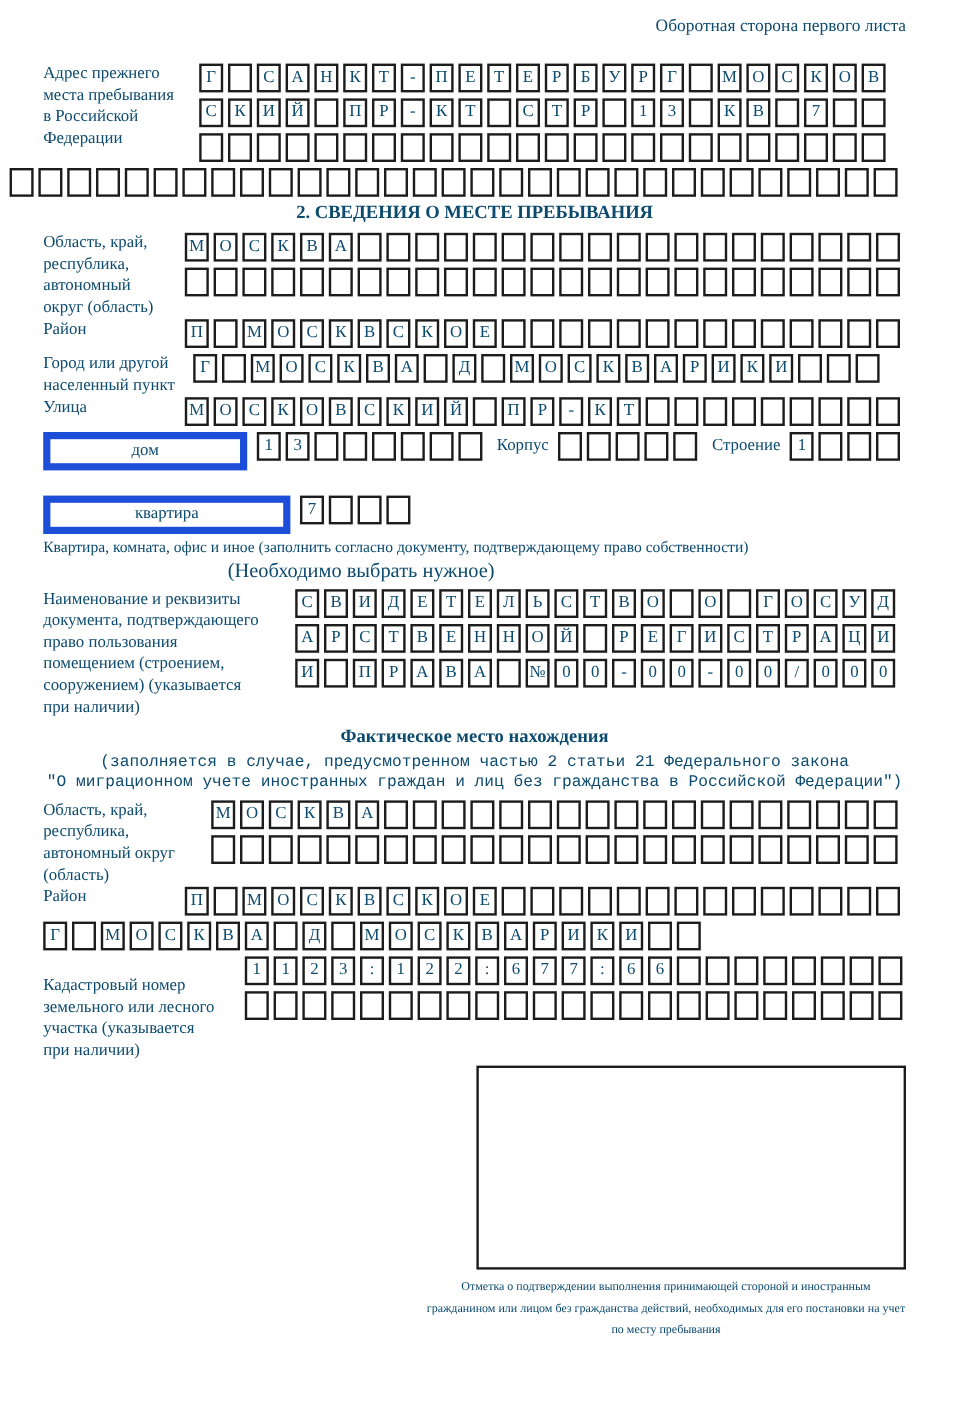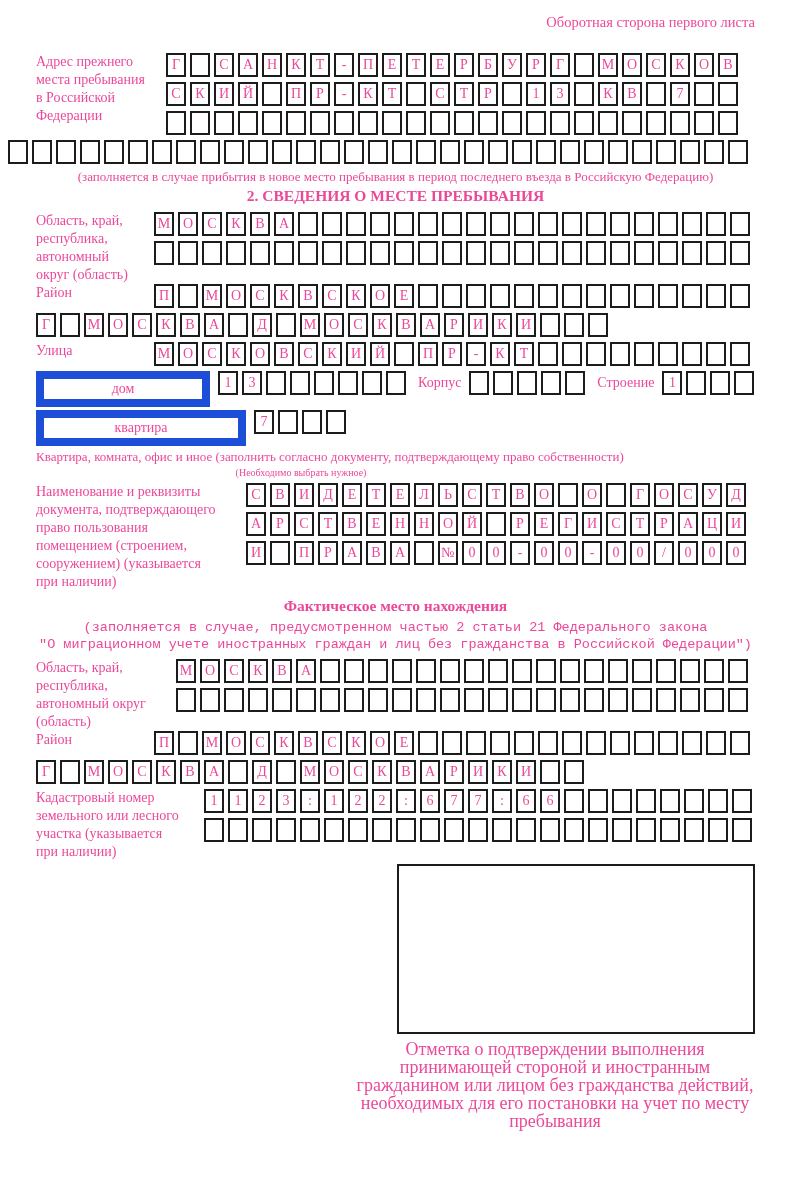--- a/index.html
+++ b/index.html
@@ -1,49 +1,49 @@
 <!DOCTYPE html>
 <html><head>
 <meta charset="utf-8">
 <style>
   html,body{margin:0;padding:0;background:#fff;}
   .page{
     width:800px;height:1180px;box-sizing:border-box;
-    padding:0 45px 0 36px;background:#fff;color:#ec4899;
+    padding:0 45px 0 36px;background:#fff;color:#0c4a6e;
     font-family:"Liberation Serif","DejaVu Serif",serif;
     position:relative;overflow:hidden;
   }
   .hdr-note{padding-top:14px;text-align:right;font-size:14.5px;}
   
   .boxrow{display:flex;margin-bottom:5px;}
   .cell{
     flex:0 0 16px;height:20px;border:2px solid #1c1c1c;margin-right:4px;
     display:flex;align-items:center;justify-content:center;
     font-size:14px;line-height:1;background:#fff;
   }
   
   .fgroup{display:flex;align-items:flex-start;}
   .flabel{font-size:14px;line-height:18px;white-space:pre;flex-shrink:0;}
   .fcol{display:flex;flex-direction:column;}
   .overflow-row{margin-left:-28px;}
   .caption{font-size:13px;line-height:16px;margin-bottom:2px;}
   .caption.center{text-align:center;}
   .h-center{text-align:center;font-weight:bold;font-size:15.5px;line-height:18px;margin:2px 0 7px 0;}
-  .widebox{height:20px;border:8px solid #1d4ed8;display:flex;align-items:center;justify-content:center;font-size:14px;flex-shrink:0;}
+  .widebox{height:20px;border:6px solid #1d4ed8;display:flex;align-items:center;justify-content:center;font-size:14px;flex-shrink:0;}
   .inline-label{font-size:14px;line-height:24px;margin:0 8px;white-space:nowrap;}
   .row{display:flex;align-items:flex-start;}
   .stay-row{align-items:center;margin:3px 0 3px 0;font-size:13.5px;}
   .chk{
     width:15px;height:17px;border:2px solid #1c1c1c;margin:0 7px 0 14px;
     display:inline-flex;align-items:center;justify-content:center;font-size:13px;flex-shrink:0;
   }
-  .choose-caption{font-size:10px;width:230px;margin-left:150px;text-align:center;margin-bottom:5px;}
+  .choose-caption{font-size:17px;width:230px;margin-left:150px;text-align:center;margin-bottom:5px;}
   .fact-cap{text-align:center;font-size:13.5px;line-height:17px;font-family:Liberation Mono, monospace;}
   .stamp{width:354px;height:166px;border:2px solid #1c1c1c;margin-left:auto;margin-right:0;margin-top:3px;}
-  .stamp-caption{width:400px;margin:6px 0 15px auto;text-align:center;font-size:18px;line-height:18px;}
+  .stamp-caption{width:400px;margin:6px 0 15px auto;text-align:center;font-size:10px;line-height:18px;}
   .mb0{margin-bottom:0;}
 </style>
 </head>
 <body>
 
 <div class="page">
 
   <div class="hdr-note">Оборотная сторона первого листа</div>
 
   <div class="fgroup" style="margin-top:22px;">
@@ -158,21 +158,20 @@
       <span class="cell"></span>
       <span class="cell"></span>
       <span class="cell"></span>
       <span class="cell"></span>
       <span class="cell"></span>
       <span class="cell"></span>
       <span class="cell"></span>
       <span class="cell"></span>
       <span class="cell"></span>
     </div>
-  <div class="caption center">(заполняется в случае прибытия в новое место пребывания в период последнего въезда в Российскую Федерацию)</div>
 
   <div class="h-center">2. СВЕДЕНИЯ О МЕСТЕ ПРЕБЫВАНИЯ</div>
 
   <div class="fgroup">
     <div class="flabel" style="width:118px;">Область, край,
 республика,
 автономный
 округ (область)</div>
     <div class="fcol">
       <div class="boxrow">
@@ -257,20 +256,22 @@
         <span class="cell"></span>
         <span class="cell"></span>
         <span class="cell"></span>
         <span class="cell"></span>
         <span class="cell"></span>
         <span class="cell"></span>
       </div>
   </div>
 
   <div class="fgroup">
+    <div class="flabel" style="width:125px;">Город или другой
+населенный пункт</div>
     <div class="boxrow">
         <span class="cell">Г</span>
         <span class="cell"></span>
         <span class="cell">М</span>
         <span class="cell">О</span>
         <span class="cell">С</span>
         <span class="cell">К</span>
         <span class="cell">В</span>
         <span class="cell">А</span>
         <span class="cell"></span>
@@ -345,21 +346,21 @@
       </div>
     <div class="inline-label">Строение</div>
     <div class="boxrow mb0">
         <span class="cell">1</span>
         <span class="cell"></span>
         <span class="cell"></span>
         <span class="cell"></span>
       </div>
   </div>
 
-  <div class="row" style="margin-bottom:3px;margin-top:3px;">
+  <div class="row" style="margin-bottom:3px;margin-top:21px;">
     <div class="widebox" style="width:194px;">квартира</div>
     <div class="boxrow mb0" style="margin-left:8px;">
         <span class="cell">7</span>
         <span class="cell"></span>
         <span class="cell"></span>
         <span class="cell"></span>
       </div>
   </div>
   <div class="caption">Квартира, комната, офис и иное (заполнить согласно документу, подтверждающему право собственности)</div>
 
@@ -563,21 +564,21 @@
         <span class="cell">Р</span>
         <span class="cell">И</span>
         <span class="cell">К</span>
         <span class="cell">И</span>
         <span class="cell"></span>
         <span class="cell"></span>
       </div>
   </div>
 
   <div class="fgroup">
-    <div class="flabel" style="width:168px;">Кадастровый номер
+    <div class="flabel" style="width:168px;margin-top:16px;">Кадастровый номер
 земельного или лесного
 участка (указывается
 при наличии)</div>
     <div class="fcol">
       <div class="boxrow">
           <span class="cell">1</span>
           <span class="cell">1</span>
           <span class="cell">2</span>
           <span class="cell">3</span>
           <span class="cell">:</span>

